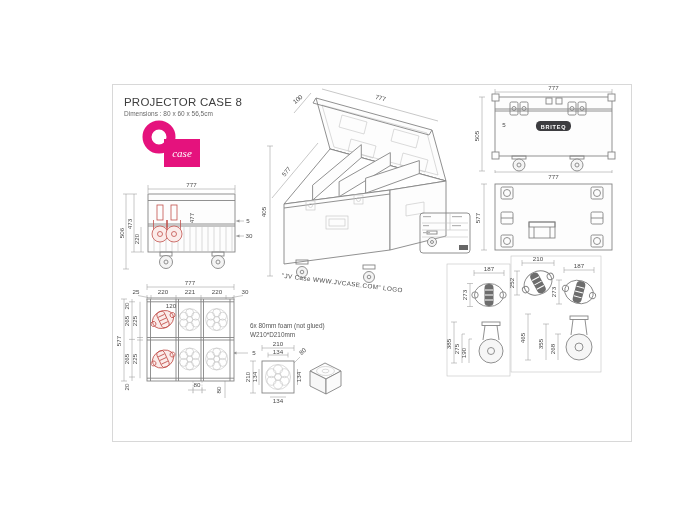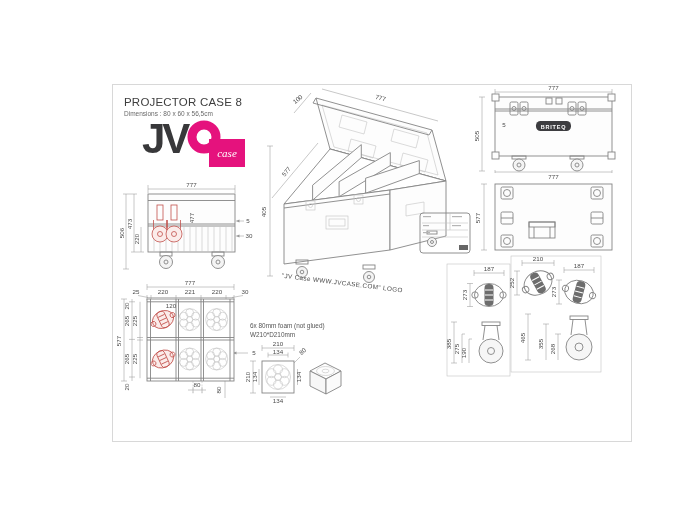--- a/index.html
+++ b/index.html
@@ -27,21 +27,20 @@
 <div class="sheet">
 
   <div class="abs frame" style="left:112px;top:84px;width:520px;height:358px"></div>
 
   <div class="abs" style="left:124px;top:96px">
     <div class="title">PROJECTOR CASE 8</div>
     <div class="subtitle">Dimensions : 80 x 60 x 56,5cm</div>
   </div>
 
   <div class="abs logo" style="left:142px;top:120px">
-    <span class="logo-jv">JV</span>
     <svg width="64" height="52" viewBox="0 0 64 52" style="margin-left:-2px">
       <circle cx="19" cy="17" r="12" fill="none" stroke="#e5127d" stroke-width="9"></circle>
       <rect x="24" y="19" width="36" height="28" fill="#e5127d"></rect>
       <text x="42" y="37" text-anchor="middle" style="font-family:'Liberation Serif',serif;font-style:italic;font-size:11px;fill:#ffffff">case</text>
     </svg>
   </div>
 
   <svg class="abs" style="left:118px;top:180px" width="150" height="100" viewBox="0 0 150 100">
     <g class="dim">
       <line x1="30" y1="13" x2="30" y2="5"></line>

